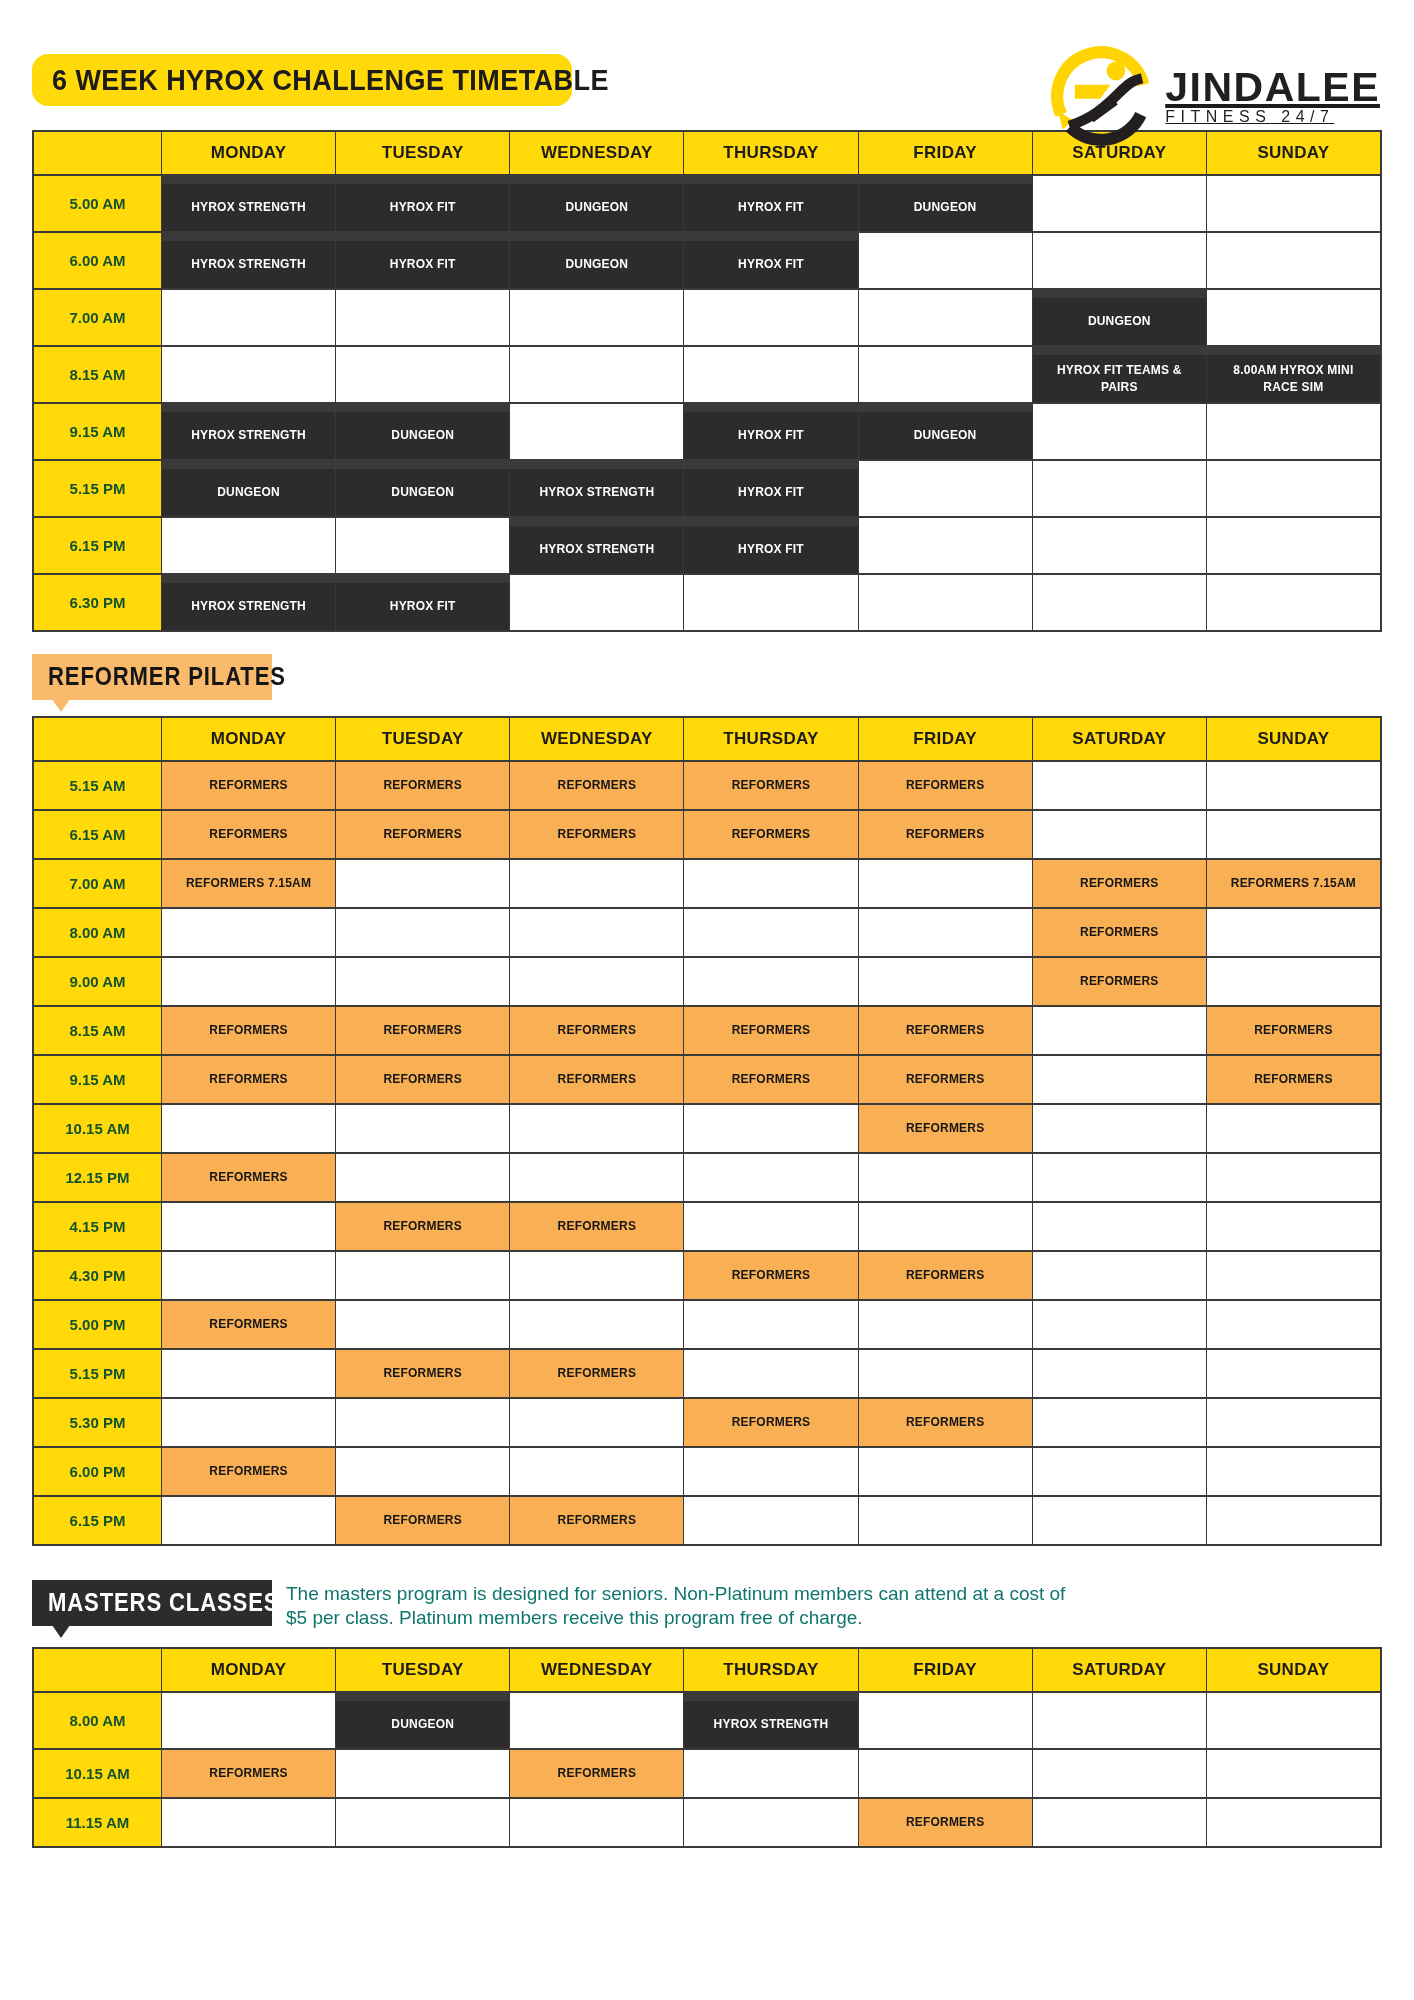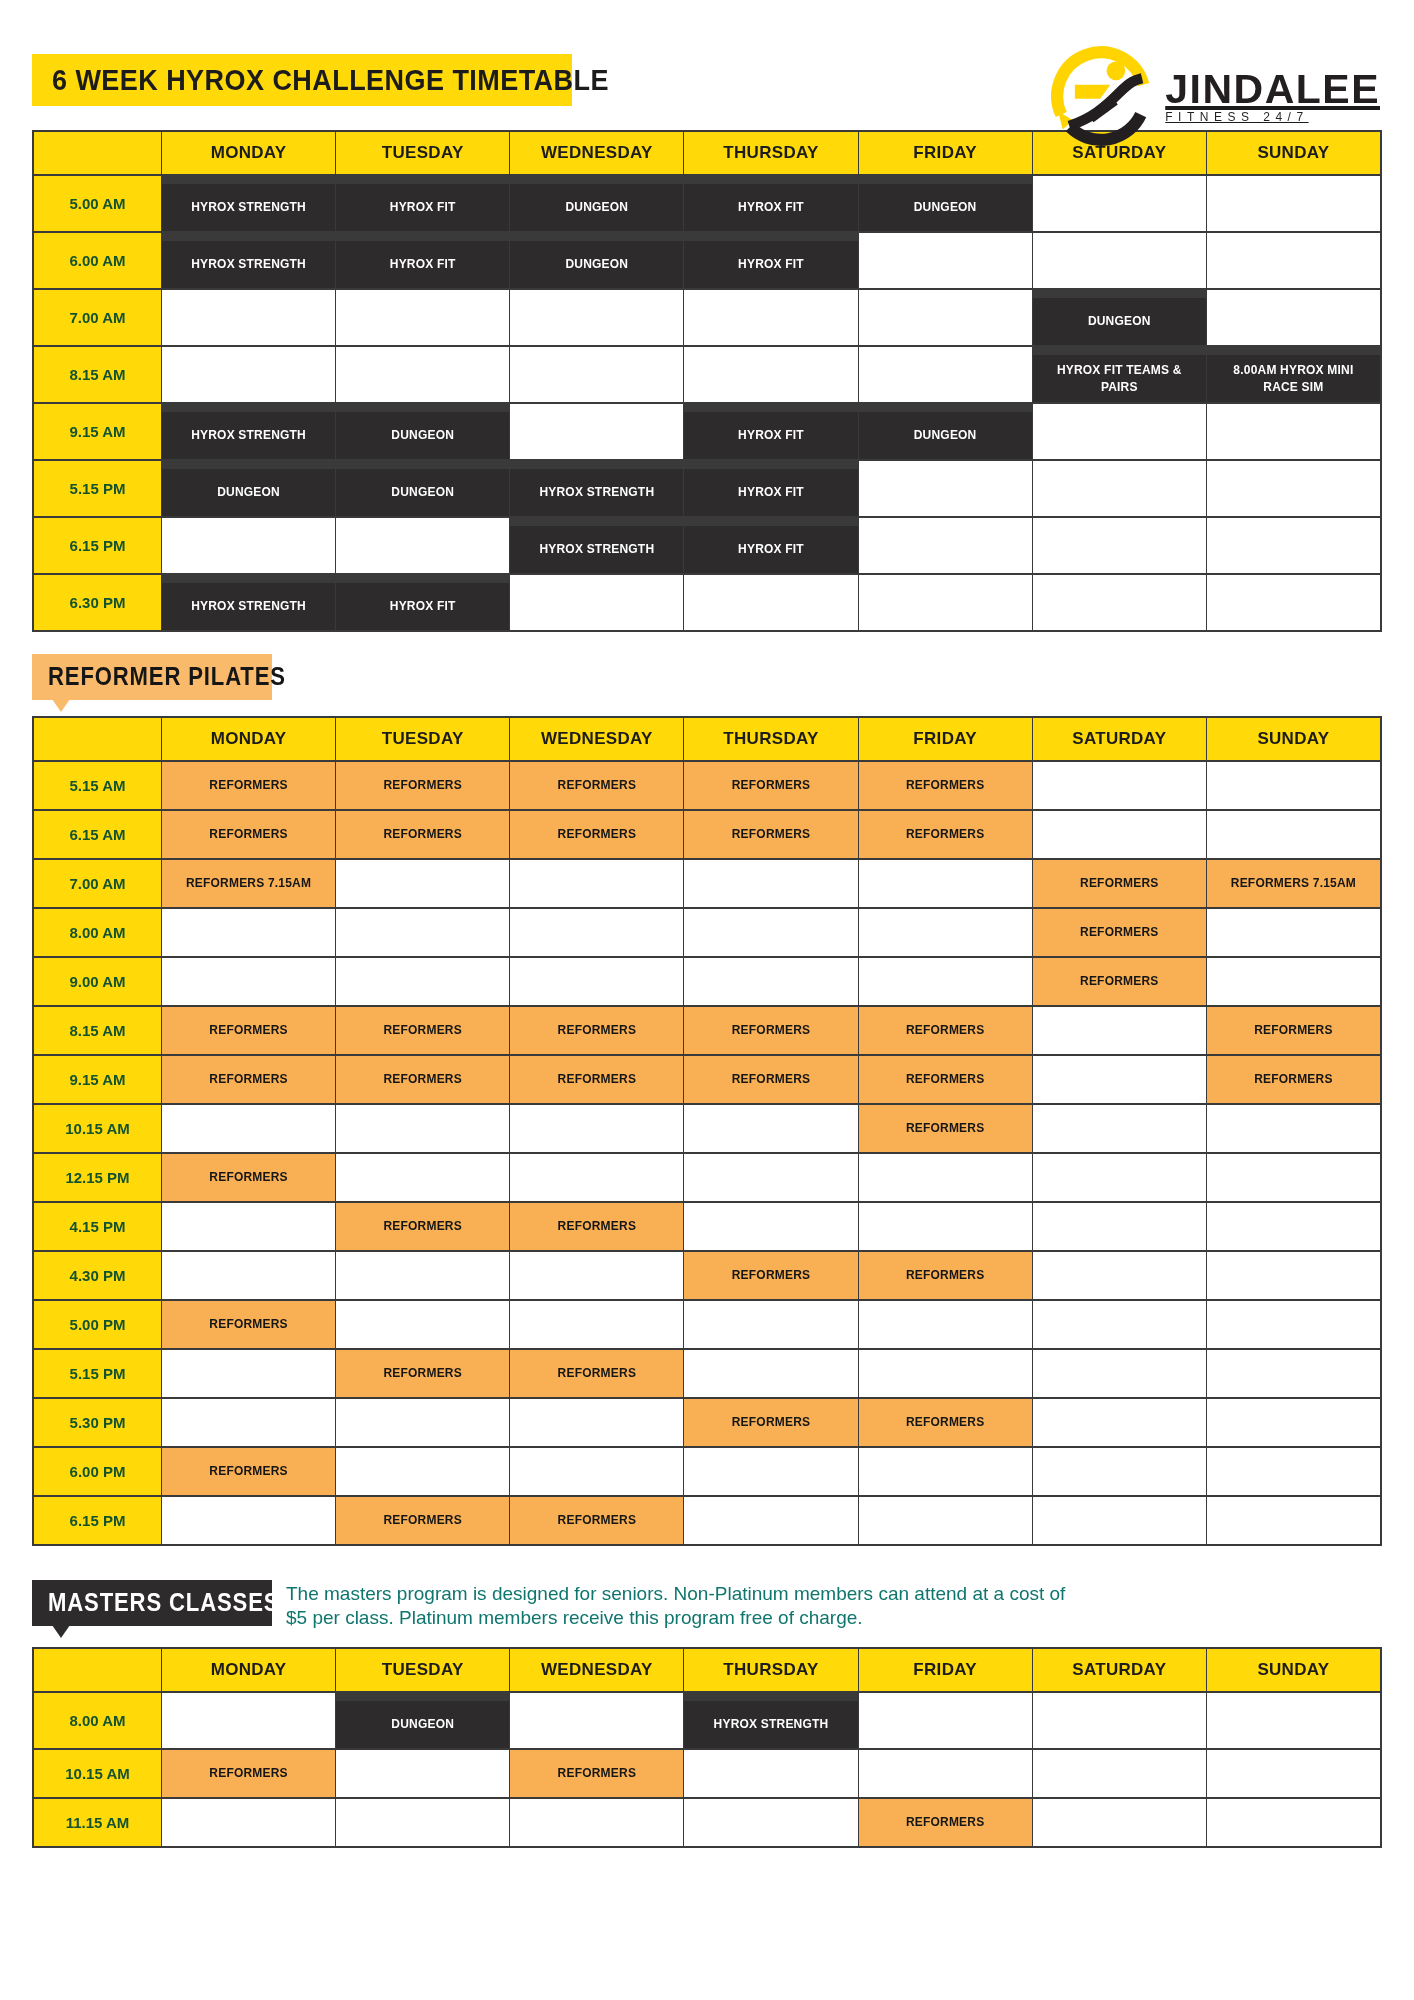--- a/index.html
+++ b/index.html
@@ -6,27 +6,27 @@
     --yellow:#FFD908; --dark:#2D2B2B; --orange-cell:#F9B055; --orange-badge:#F9BA6B;
     --ink:#1d1c1c; --line:#3a3a3a;
   }
   *{box-sizing:border-box;}
   body{margin:0;background:#fff;font-family:"Liberation Sans",sans-serif;color:var(--ink);}
   .page{width:1414px;height:2000px;position:relative;background:#fff;overflow:hidden;}
   .content{padding:0 32px;}
 
   
   .title-bar{margin-top:54px;width:540px;height:52px;background:var(--yellow);
-    display:flex;align-items:center;padding:0 20px;}
+    display:flex;align-items:center;padding:0 20px;border-radius:16px;}
   .title-bar span{font-size:30px;font-weight:bold;white-space:nowrap;
     transform:scaleX(.9);transform-origin:0 50%;letter-spacing:.5px;}
   .logo{position:absolute;top:40px;right:34px;display:flex;align-items:center;gap:8px;}
   .logo-text{display:flex;flex-direction:column;text-decoration:underline;}
   .logo-name{font-size:41px;font-weight:bold;color:#231F20;letter-spacing:1.5px;line-height:1;}
-  .logo-sub{font-size:12px;color:#231F20;letter-spacing:5.5px;white-space:nowrap;}
+  .logo-sub{font-size:16px;color:#231F20;letter-spacing:5.5px;white-space:nowrap;}
 
   
   .sec-head{display:flex;align-items:flex-start;margin-top:40px;}
   .sec-head.spread{justify-content:space-between;}
   .badge{position:relative;width:240px;padding:9px 16px 11px;font-size:26px;font-weight:bold;line-height:1;}
   .badge span{display:inline-block;transform:scaleX(.85);transform-origin:0 50%;white-space:nowrap;letter-spacing:1px;}
   .badge.dark{background:var(--dark);color:#fff;}
   .badge.orange{background:var(--orange-badge);color:#171616;}
   .badge::after{content:"";position:absolute;left:20px;bottom:-12px;
     border:9px solid transparent;border-top:13px solid var(--dark);border-bottom:none;}

